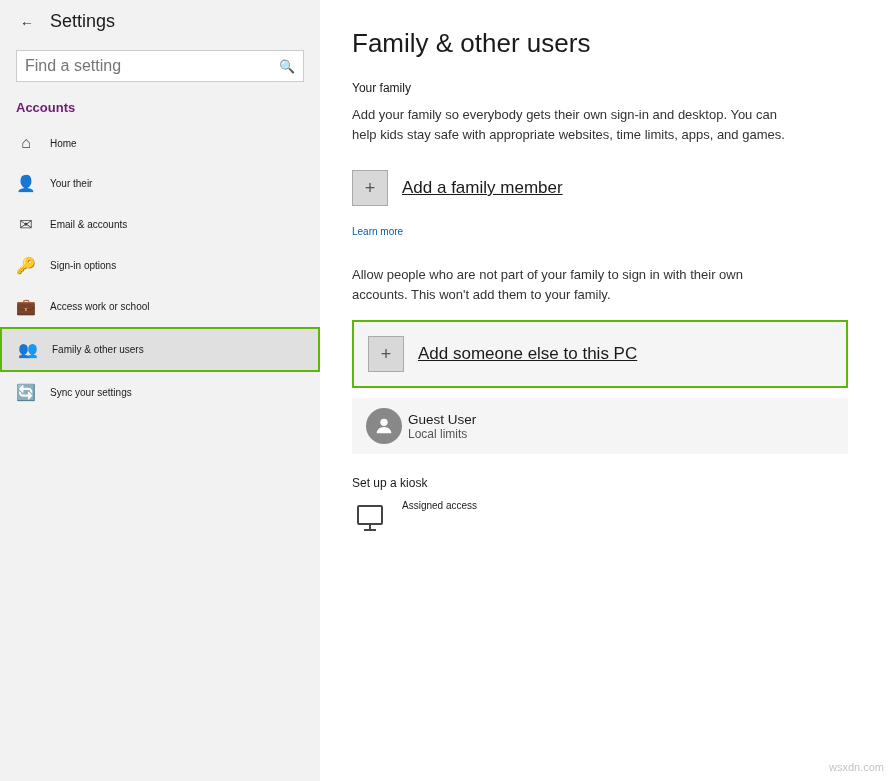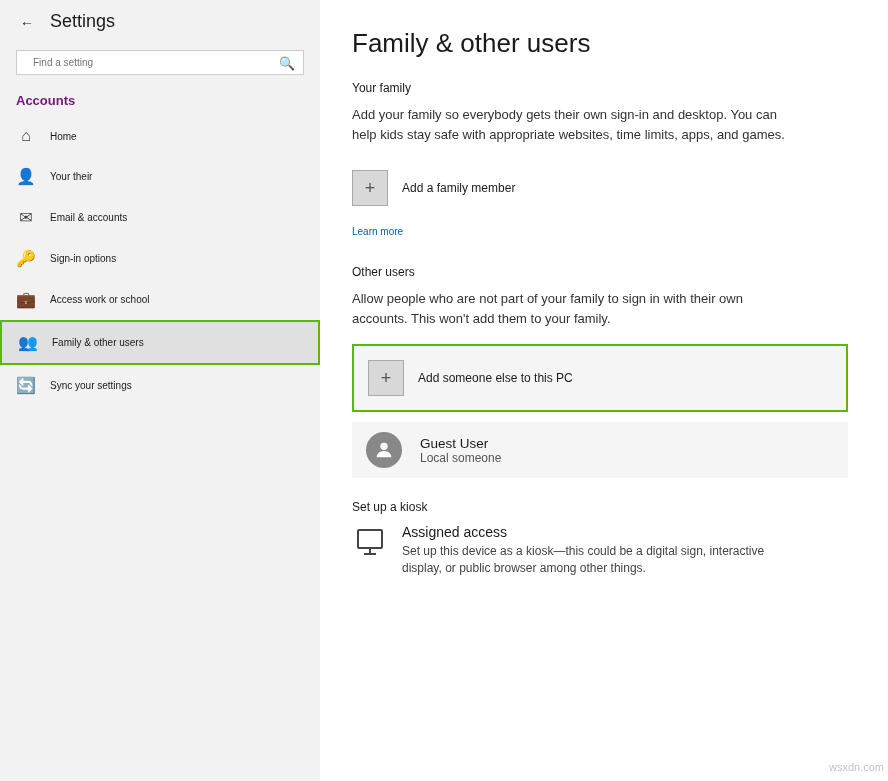--- a/index.html
+++ b/index.html
@@ -47,24 +47,24 @@
       color: #1a1a1a;
     }
 
     .search-box {
       margin: 8px 16px 14px;
       position: relative;
     }
 
     .search-box input {
       width: 100%;
-      padding: 6px 30px 6px 16px;
+      padding: 6px 30px 6px 8px;
       border: 1px solid #ccc;
       background: white;
-      font-size: 10px;
+      font-size: 16px;
       outline: none;
     }
 
     .search-box .search-icon {
       position: absolute;
       right: 8px;
       top: 50%;
       transform: translateY(-50%);
       color: #555;
       font-size: 13px;
@@ -150,22 +150,23 @@
       background: #d8d8d8;
       display: flex;
       align-items: center;
       justify-content: center;
       font-size: 18px;
       color: #555;
       flex-shrink: 0;
     }
 
     .add-label {
-      font-size: 12px;
-      color: #1a1a1a;
+      font-size: 17px;
+      color: #1a1a1a;
+      text-decoration: underline;
     }
 
     .learn-more {
       color: #0060a8;
       font-size: 10px;
       cursor: pointer;
       text-decoration: none;
       margin-bottom: 22px;
       display: inline-block;
     }
@@ -187,21 +188,21 @@
     }
 
     .other-users-add .plus-box {
       background: #d8d8d8;
       border: 1px solid #aaa;
     }
 
     .user-row {
       display: flex;
       align-items: center;
-      gap: 18px;
+      gap: 6px;
       padding: 10px 14px;
       background: #f5f5f5;
       margin-bottom: 4px;
     }
 
     .user-avatar {
       width: 36px;
       height: 36px;
       border-radius: 50%;
       background: #888;
@@ -228,21 +229,21 @@
 
     .kiosk-icon {
       font-size: 22px;
       color: #444;
       width: 36px;
       text-align: center;
       margin-top: 2px;
       flex-shrink: 0;
     }
 
-    .kiosk-text .kiosk-title { font-size: 14px; color: #1a1a1a; margin-bottom: 3px; }
+    .kiosk-text .kiosk-title { font-size: 10px; color: #1a1a1a; margin-bottom: 3px; }
     .kiosk-text .kiosk-desc { font-size: 12px; color: #444; line-height: 1.4; max-width: 380px; }
 
     
     .watermark {
       position: fixed;
       bottom: 8px;
       right: 4px;
       font-size: 11px;
       color: rgba(0,0,0,0.25);
       pointer-events: none;
@@ -309,54 +310,52 @@
 
   <div class="add-button-row">
     <div class="plus-box">+</div>
     <span class="add-label">Add a family member</span>
   </div>
 
   <a class="learn-more">Learn more</a>
 
   
   <div class="divider-section">
-    <h2 class="section-title">Other users</h2>
     <p class="description">Allow people who are not part of your family to sign in with their own accounts. This won't add them to your family.</p>
 
     <div class="other-users-add">
       <div class="plus-box">+</div>
       <span class="add-label">Add someone else to this PC</span>
     </div>
 
     <div class="user-row">
       <div class="user-avatar">
         <svg width="22" height="22" viewBox="0 0 24 24" fill="white">
           <circle cx="12" cy="8" r="4"></circle>
           <path d="M4 20c0-4 3.6-7 8-7s8 3 8 7"></path>
         </svg>
       </div>
       <div class="user-info">
         <div class="user-name">Guest User</div>
-        <div class="user-type">Local someone</div>
+        <div class="user-type">Local limits</div>
       </div>
     </div>
   </div>
 
   
   <div class="kiosk-section">
     <h2 class="section-title">Set up a kiosk</h2>
     <div class="kiosk-row">
       <div class="kiosk-icon">
         <svg width="32" height="32" viewBox="0 0 32 32" fill="none" stroke="#444" stroke-width="2">
           <rect x="4" y="4" width="24" height="18" rx="1"></rect>
           <line x1="16" y1="22" x2="16" y2="28"></line>
           <line x1="10" y1="28" x2="22" y2="28"></line>
         </svg>
       </div>
       <div class="kiosk-text">
         <div class="kiosk-title">Assigned access</div>
-        <div class="kiosk-desc">Set up this device as a kiosk—this could be a digital sign, interactive display, or public browser among other things.</div>
       </div>
     </div>
   </div>
 </div>
 
 <div class="watermark">wsxdn.com</div>
 
 </body></html>

